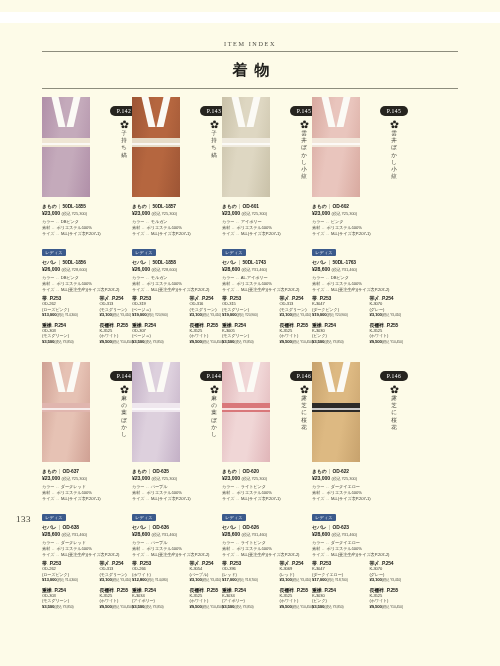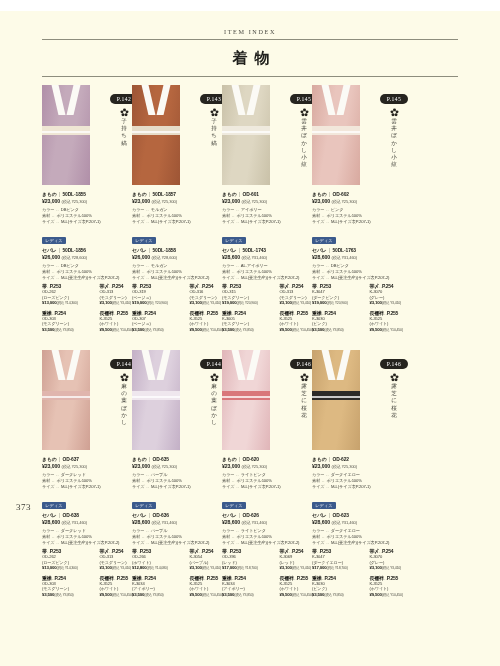--- a/index.html
+++ b/index.html
@@ -3,21 +3,21 @@
 <meta charset="utf-8">
 <style>
   * { box-sizing: border-box; margin: 0; padding: 0; }
   html, body {
     width: 500px; height: 666px;
     background: #fdfbe8;
     font-family: "Liberation Sans", "DejaVu Sans", sans-serif;
     color: #2b2b28;
     overflow: hidden;
   }
-  .page { position: relative; width: 500px; height: 526px; background: #fdfbe8; }
+  .page { position: relative; width: 500px; height: 526px; background: #fdfbe8; margin-top: 12px; }
   .top-white { position:absolute; top:0; left:0; width:500px; height:11px; background:#ffffff; }
 
   
   .header { position: absolute; top: 28px; left: 42px; width: 416px; }
   .item-index {
     text-align: center;
     font-family: "Liberation Serif", "DejaVu Serif", serif;
     font-size: 6.2px; letter-spacing: 1.6px; color: #4a4a42;
     padding-bottom: 4px;
   }
@@ -614,14 +614,14 @@
               <div class="acc-head">長襦袢<span class="dots">‥</span>P.255</div>
               <div class="acc-line">K-3525</div>
               <div class="acc-line">(ホワイト)</div>
               <div class="acc-price">¥9,500<span class="tax">(税込 ¥10,450)</span></div>
             </div>
           </div>
         </div>
       </div>
     </div>
 
-  <div class="pageno">373</div>
+  <div class="pageno">133</div>
 </div>
 
 </body></html>

